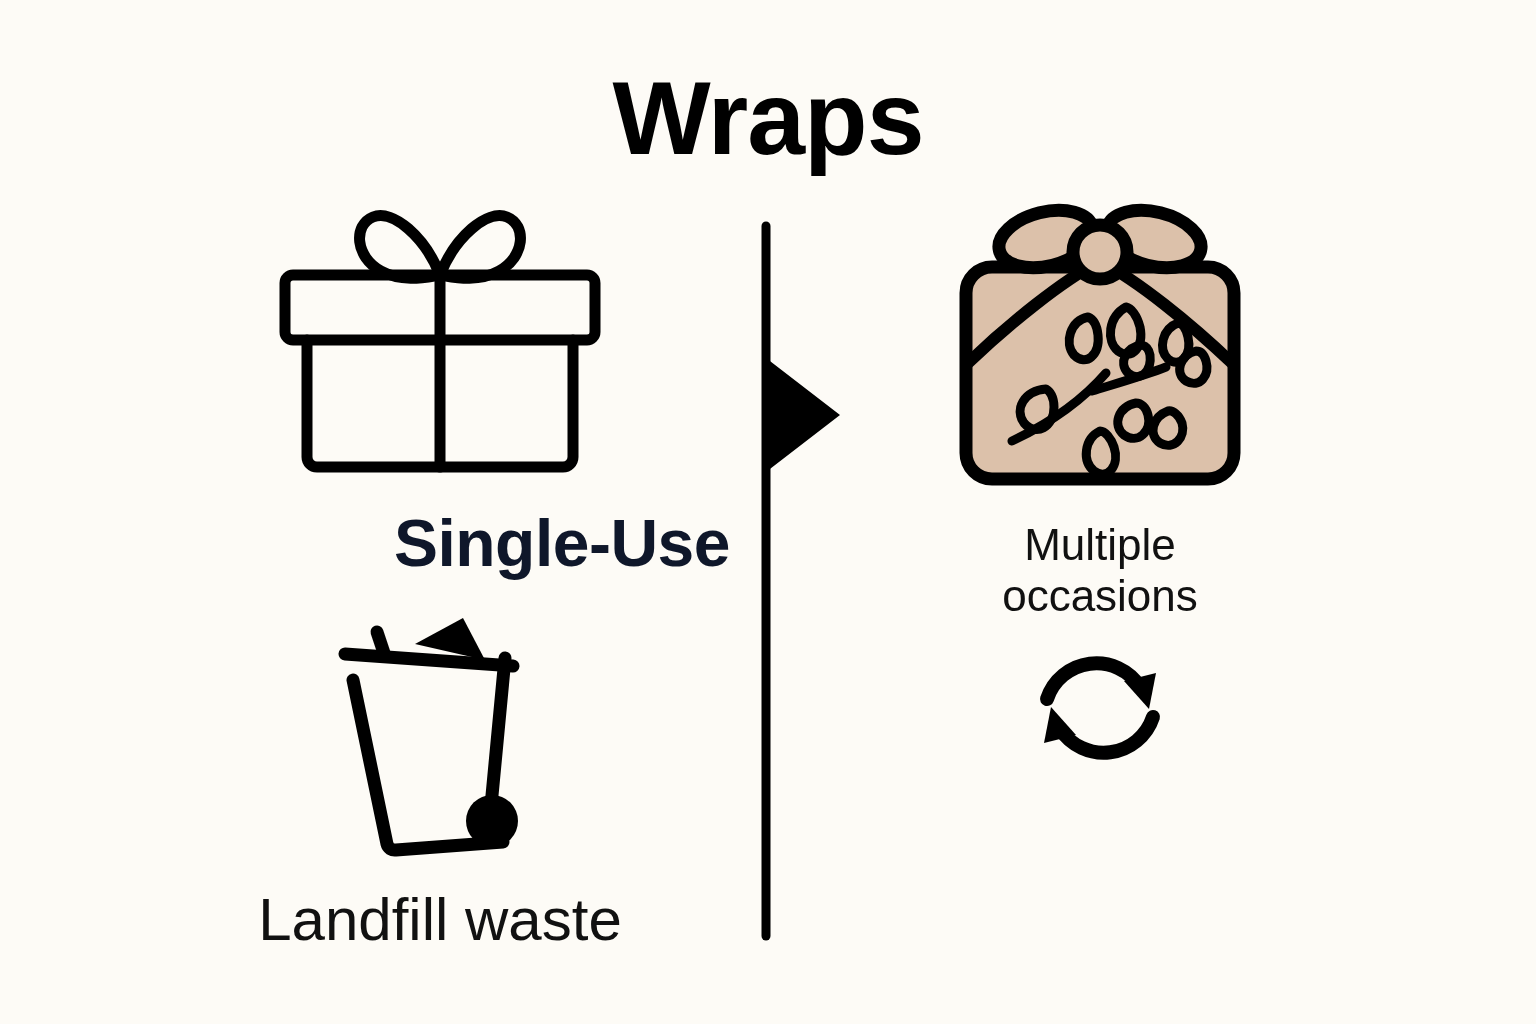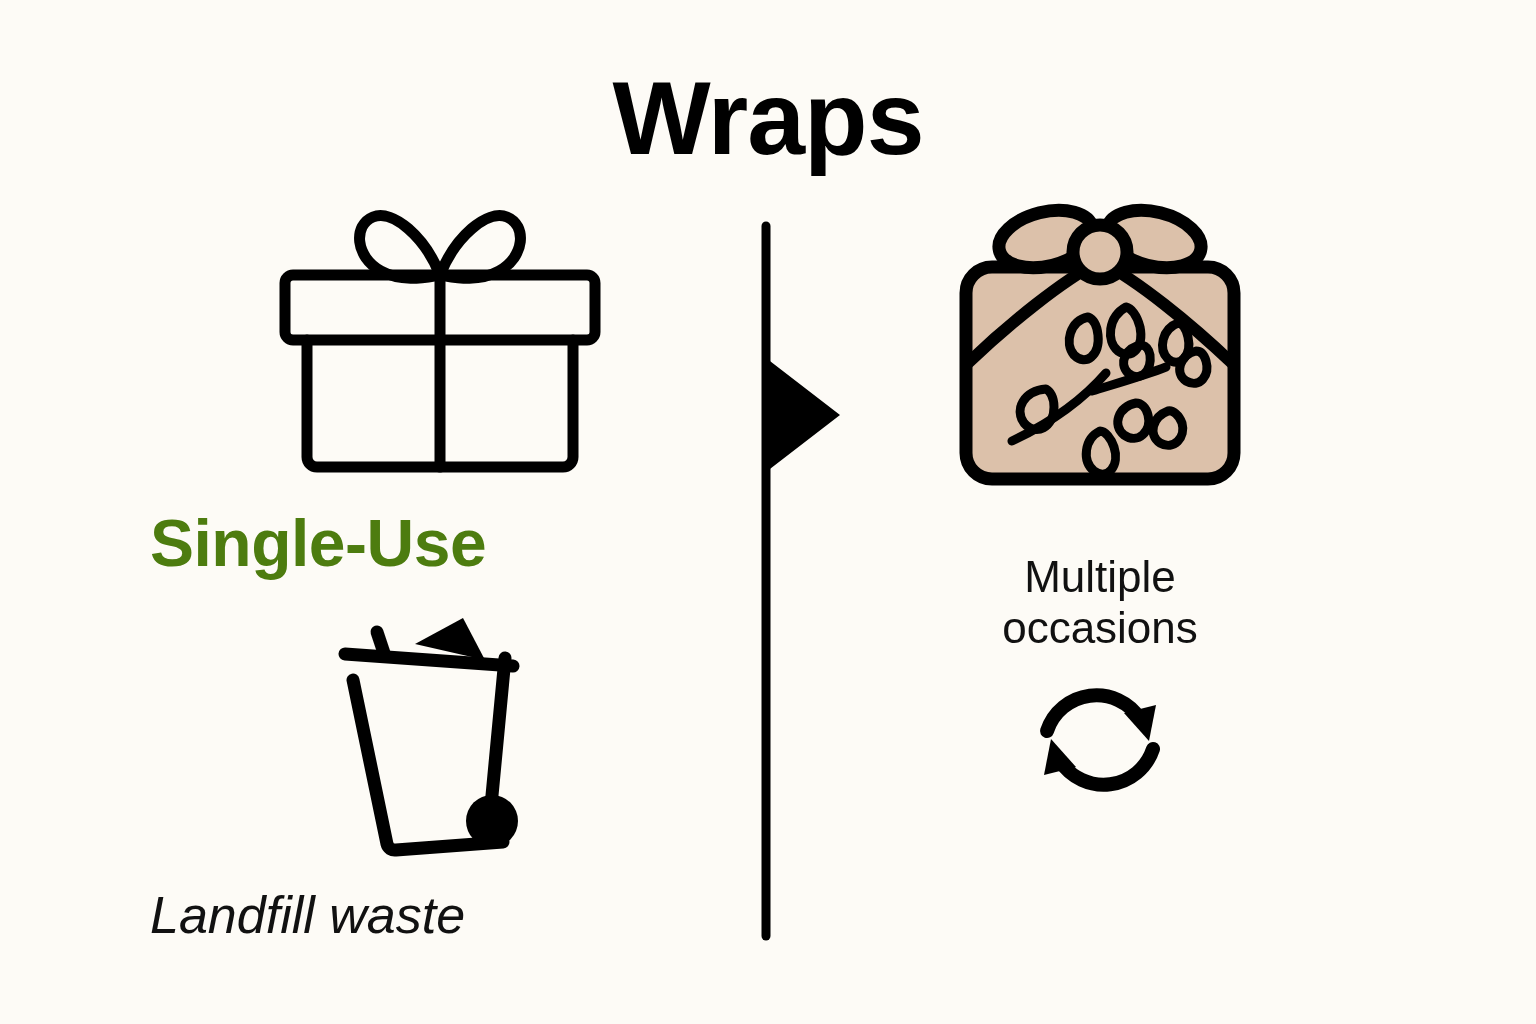--- a/index.html
+++ b/index.html
@@ -58,53 +58,52 @@
     left: 800px;
     width: 600px;
   }
 
   .hero-icon {
     display: block;
     margin: 0 auto;
   }
 
   .col-heading {
-    text-align: left;
+    text-align: right;
     font-size: 66px;
     font-weight: bold;
     letter-spacing: -0.5px;
     line-height: 1.1;
-    color: #4d7c0f;
+    color: #0f172a;
   }
 
   #col-single .col-heading {
     margin-top: 22px;
   }
   #col-reusable .col-heading {
     margin-top: 22px;
   }
 
   
   #single-detail {
     margin-top: 34px;
     text-align: center;
   }
   #single-caption {
     margin-top: 18px;
-    text-align: left;
-    font-size: 52px;
+    text-align: center;
+    font-size: 60px;
     font-weight: normal;
     line-height: 1.12;
     color: #111;
-    font-style: italic;
   }
 
   
   #benefits {
-    margin-top: 56px;
+    margin-top: 24px;
     display: flex;
     justify-content: center;
     align-items: flex-start;
     gap: 81px;
   }
   .benefit {
     width: 230px;
     display: flex;
     flex-direction: column;
     align-items: center;

